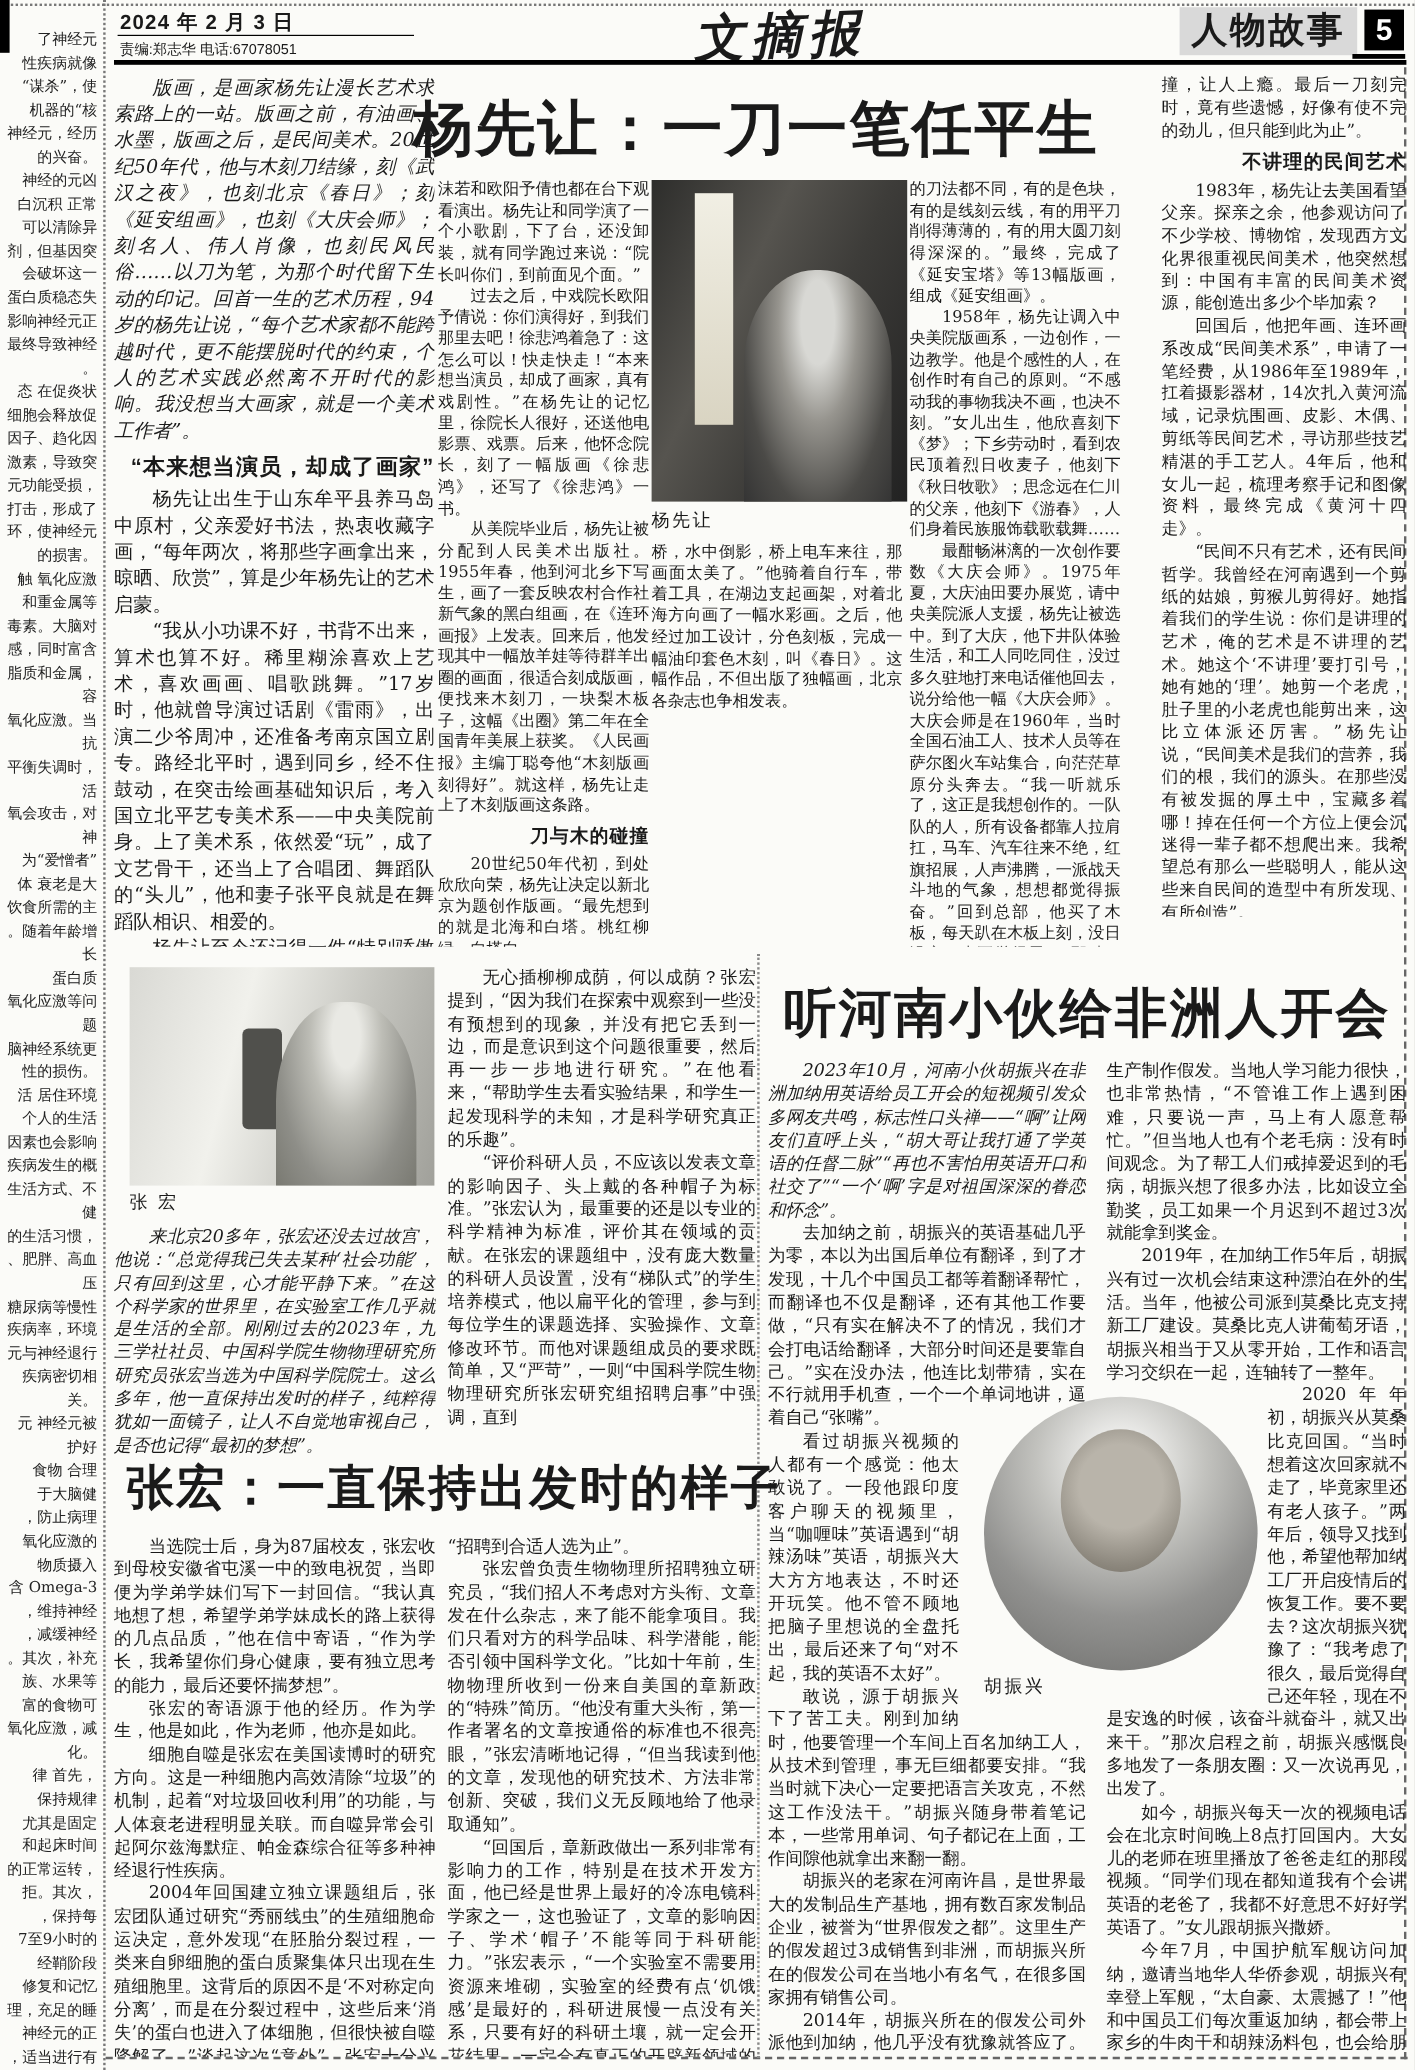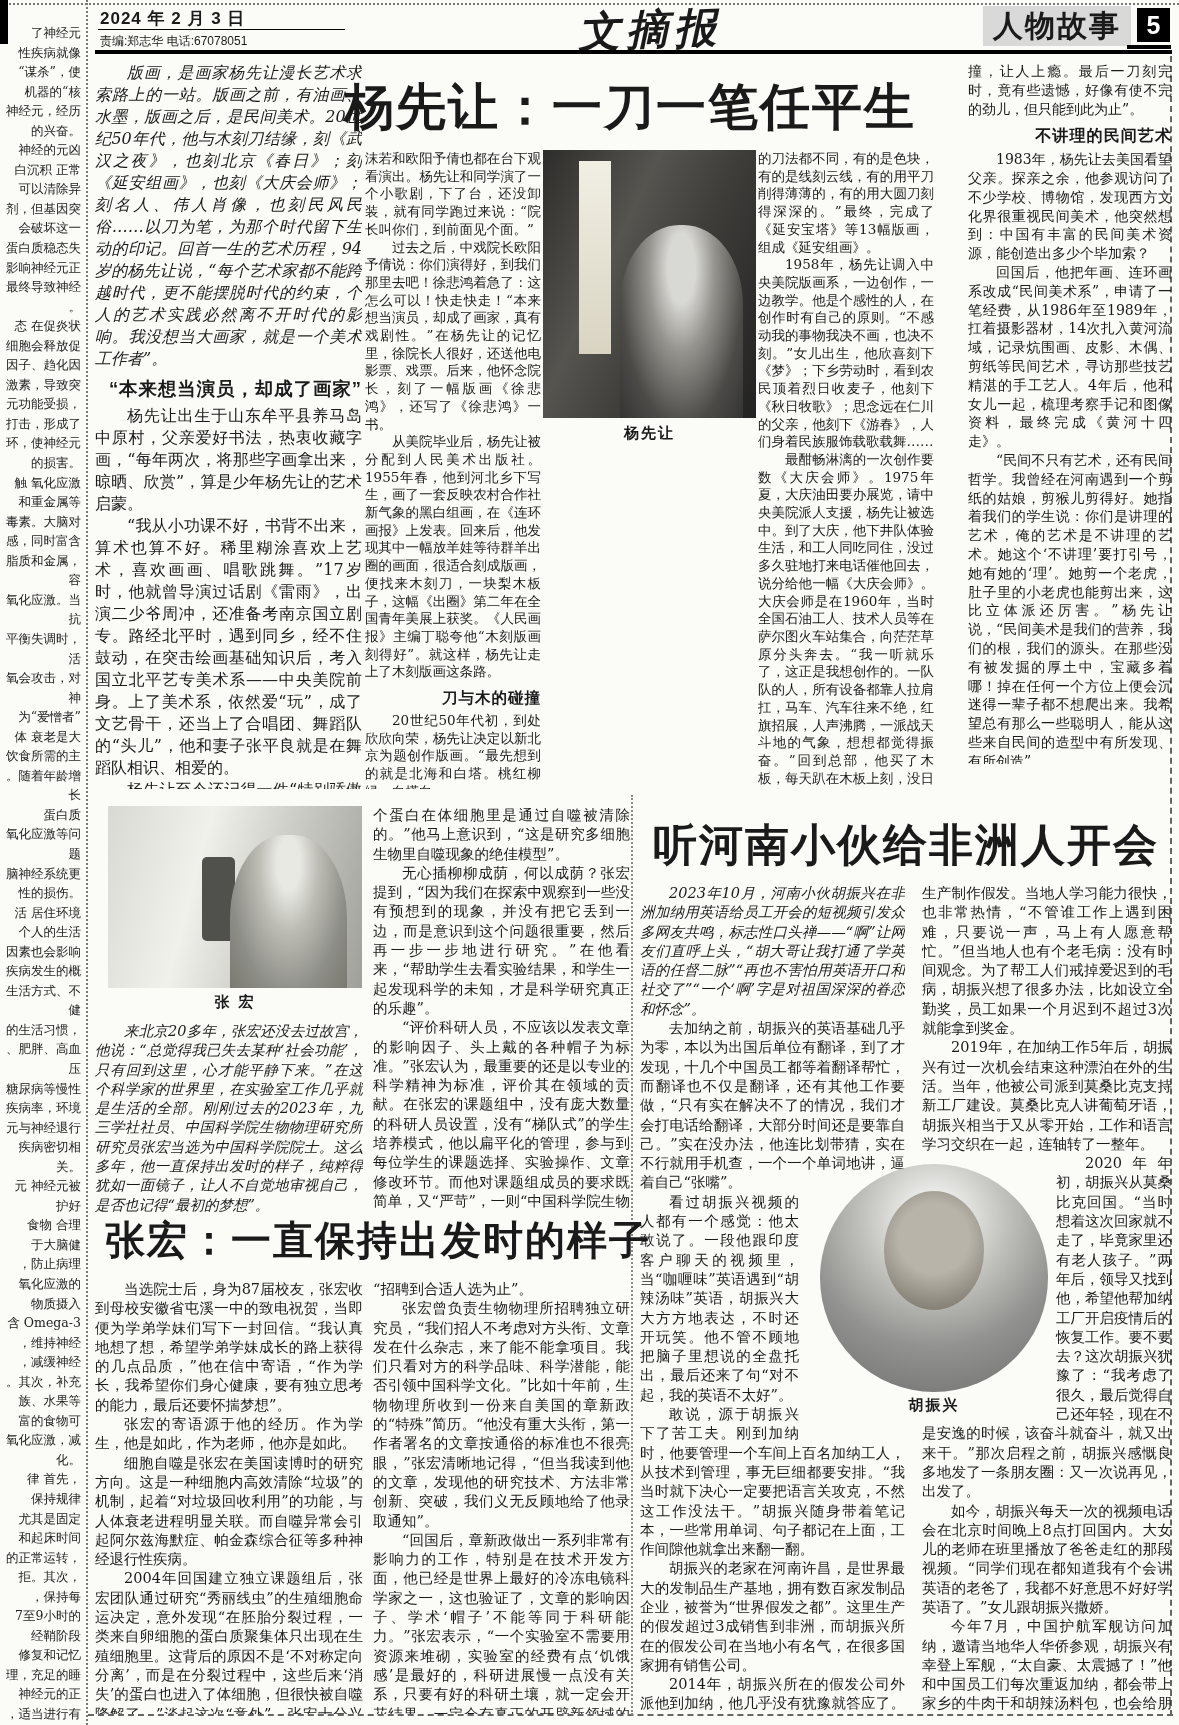--- a/index.html
+++ b/index.html
@@ -46,21 +46,21 @@
   .fA{font-size:16px;line-height:22px;}
   .fS{font-size:13.5px;line-height:17.7px;}
   .fM{font-size:14px;line-height:18.8px;}
   .fB{font-size:14.5px;line-height:19.3px;}
   .sp{display:block;}
   .spr{float:right;margin-left:6px;}
   .spl{float:left;margin-right:6px;}
 
   
   .photo{position:absolute;overflow:hidden;}
-  .cap{position:absolute;text-align:center;font-size:15px;letter-spacing:2px;font-weight:bold;}
+  .cap{position:absolute;font-size:15px;letter-spacing:2px;}
   .photo1{left:543px;top:150px;width:213px;height:268px;
           background:linear-gradient(115deg,#2d2d2b 0%,#56544f 35%,#3d3c39 60%,#222 100%);}
   .photo1 .scroll{position:absolute;left:17%;top:4%;width:15%;height:72%;
           background:linear-gradient(#f1efe4,#d9d4c2);}
   .photo1 .figure{position:absolute;right:6%;bottom:-2%;width:58%;height:74%;border-radius:48% 48% 6px 6px/40% 40% 0 0;
           background:radial-gradient(ellipse at 50% 22%,#d8d8d4 0 16%,#96948e 38%,#4b4a47 72%,#333 100%);}
   .photo2{left:108px;top:806px;width:254px;height:182px;
           background:linear-gradient(105deg,#d9d9d4 0%,#f1f1ec 35%,#c4c4be 70%,#a0a09a 100%);}
   .photo2 .scope{position:absolute;left:37%;top:28%;width:13%;height:46%;background:#50504c;border-radius:5px;}
   .photo2 .figure{position:absolute;right:6%;top:16%;width:46%;height:88%;border-radius:46% 46% 0 0/52% 52% 0 0;
@@ -188,20 +188,21 @@
       <p class="p">从美院毕业后，杨先让被分配到人民美术出版社。1955年春，他到河北乡下写生，画了一套反映农村合作社新气象的黑白组画，在《连环画报》上发表。回来后，他发现其中一幅放羊娃等待群羊出圈的画面，很适合刻成版画，便找来木刻刀，一块梨木板子，这幅《出圈》第二年在全国青年美展上获奖。《人民画报》主编丁聪夸他“木刻版画刻得好”。就这样，杨先让走上了木刻版画这条路。</p>
       <h3 class="h">刀与木的碰撞</h3>
       <p class="p">20世纪50年代初，到处欣欣向荣，杨先让决定以新北京为题创作版画。“最先想到的就是北海和白塔。桃红柳绿，白塔白</p>
     </div>
   <div class="photo photo1">
     <div class="scroll"></div>
     <div class="figure"></div>
   </div>
   <div class="cap" style="left:543px;top:424px;width:213px;">杨先让</div>
   <div class="col fS" style="left:543px;top:452px;width:209px;height:337px;">
+      <p class="cont">桥，水中倒影，桥上电车来往，那画面太美了。”他骑着自行车，带着工具，在湖边支起画架，对着北海方向画了一幅水彩画。之后，他经过加工设计，分色刻板，完成一幅油印套色木刻，叫《春日》。这幅作品，不但出版了独幅画，北京各杂志也争相发表。</p>
     </div>
   <div class="col fS" style="left:758px;top:150px;width:176px;height:639px;">
       <p class="cont">的刀法都不同，有的是色块，有的是线刻云线，有的用平刀削得薄薄的，有的用大圆刀刻得深深的。”最终，完成了《延安宝塔》等13幅版画，组成《延安组画》。</p>
       <p class="p">1958年，杨先让调入中央美院版画系，一边创作，一边教学。他是个感性的人，在创作时有自己的原则。“不感动我的事物我决不画，也决不刻。”女儿出生，他欣喜刻下《梦》；下乡劳动时，看到农民顶着烈日收麦子，他刻下《秋日牧歌》；思念远在仁川的父亲，他刻下《游春》，人们身着民族服饰载歌载舞……</p>
       <p class="p">最酣畅淋漓的一次创作要数《大庆会师》。1975年夏，大庆油田要办展览，请中央美院派人支援，杨先让被选中。到了大庆，他下井队体验生活，和工人同吃同住，没过多久驻地打来电话催他回去，说分给他一幅《大庆会师》。大庆会师是在1960年，当时全国石油工人、技术人员等在萨尔图火车站集合，向茫茫草原分头奔去。“我一听就乐了，这正是我想创作的。一队队的人，所有设备都靠人拉肩扛，马车、汽车往来不绝，红旗招展，人声沸腾，一派战天斗地的气象，想想都觉得振奋。”回到总部，他买了木板，每天趴在木板上刻，没日没夜，也不觉得累。“那种刀与木的碰</p>
     </div>
   <div class="col fM" style="left:968px;top:62px;width:204px;height:702px;">
       <p class="cont">撞，让人上瘾。最后一刀刻完时，竟有些遗憾，好像有使不完的劲儿，但只能到此为止”。</p>
       <h3 class="h">不讲理的民间艺术</h3>
       <p class="p">1983年，杨先让去美国看望父亲。探亲之余，他参观访问了不少学校、博物馆，发现西方文化界很重视民间美术，他突然想到：中国有丰富的民间美术资源，能创造出多少个毕加索？</p>
@@ -211,21 +212,20 @@
 
   <div class="photo photo2">
     <div class="scope"></div>
     <div class="figure"></div>
   </div>
   <div class="cap" style="left:108px;top:993px;width:254px;">张  宏</div>
   <div class="col fB" style="left:95px;top:1022px;width:268px;height:190px;">
       <p class="k">来北京20多年，张宏还没去过故宫，他说：“总觉得我已失去某种‘社会功能’，只有回到这里，心才能平静下来。”在这个科学家的世界里，在实验室工作几乎就是生活的全部。刚刚过去的2023年，九三学社社员、中国科学院生物物理研究所研究员张宏当选为中国科学院院士。这么多年，他一直保持出发时的样子，纯粹得犹如一面镜子，让人不自觉地审视自己，是否也记得“最初的梦想”。</p>
     </div>
   <div class="col fB" style="left:373px;top:806px;width:257px;height:405px;">
-      <p class="cont">个蛋白在体细胞里是通过自噬被清除的。”他马上意识到，“这是研究多细胞生物里自噬现象的绝佳模型”。</p>
       <p class="p">无心插柳柳成荫，何以成荫？张宏提到，“因为我们在探索中观察到一些没有预想到的现象，并没有把它丢到一边，而是意识到这个问题很重要，然后再一步一步地进行研究。”在他看来，“帮助学生去看实验结果，和学生一起发现科学的未知，才是科学研究真正的乐趣”。</p>
       <p class="p">“评价科研人员，不应该以发表文章的影响因子、头上戴的各种帽子为标准。”张宏认为，最重要的还是以专业的科学精神为标准，评价其在领域的贡献。在张宏的课题组中，没有庞大数量的科研人员设置，没有“梯队式”的学生培养模式，他以扁平化的管理，参与到每位学生的课题选择、实验操作、文章修改环节。而他对课题组成员的要求既简单，又“严苛”，一则“中国科学院生物物理研究所张宏研究组招聘启事”中强调，直到</p>
     </div>
   <div class="headline hl2">张宏：一直保持出发时的样子</div>
   <div class="col fB" style="left:95px;top:1280px;width:268px;height:434px;">
       <p class="p">当选院士后，身为87届校友，张宏收到母校安徽省屯溪一中的致电祝贺，当即便为学弟学妹们写下一封回信。“我认真地想了想，希望学弟学妹成长的路上获得的几点品质，”他在信中寄语，“作为学长，我希望你们身心健康，要有独立思考的能力，最后还要怀揣梦想”。</p>
       <p class="p">张宏的寄语源于他的经历。作为学生，他是如此，作为老师，他亦是如此。</p>
       <p class="p">细胞自噬是张宏在美国读博时的研究方向。这是一种细胞内高效清除“垃圾”的机制，起着“对垃圾回收利用”的功能，与人体衰老进程明显关联。而自噬异常会引起阿尔兹海默症、帕金森综合征等多种神经退行性疾病。</p>
       <p class="p">2004年回国建立独立课题组后，张宏团队通过研究“秀丽线虫”的生殖细胞命运决定，意外发现“在胚胎分裂过程，一类来自卵细胞的蛋白质聚集体只出现在生殖细胞里。这背后的原因不是‘不对称定向分离’，而是在分裂过程中，这些后来‘消失’的蛋白也进入了体细胞，但很快被自噬降解了。”谈起这次“意外”，张宏十分兴奋，“我们根本就没想到，这</p>
     </div>

